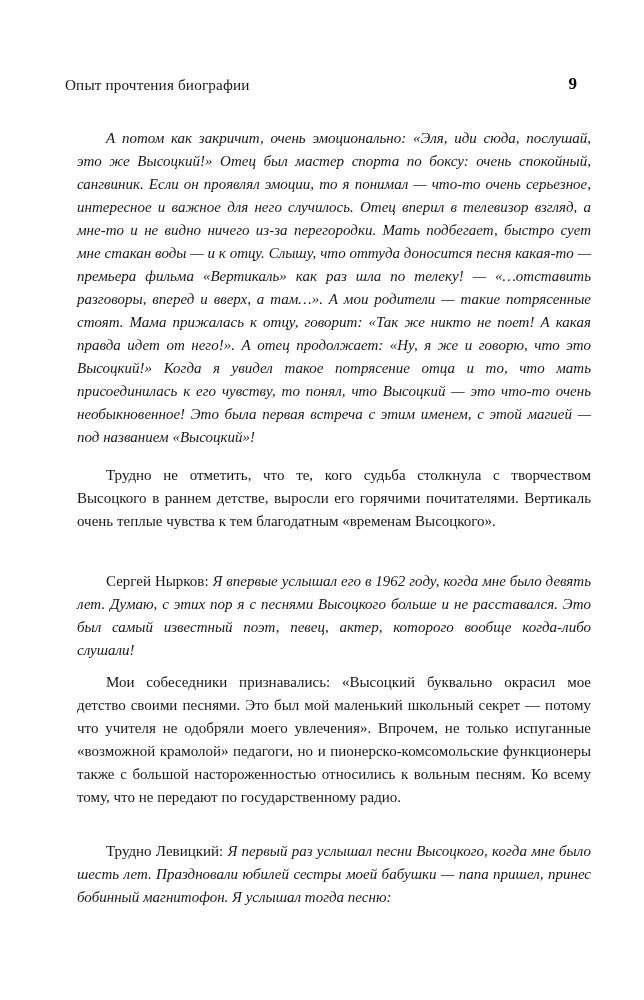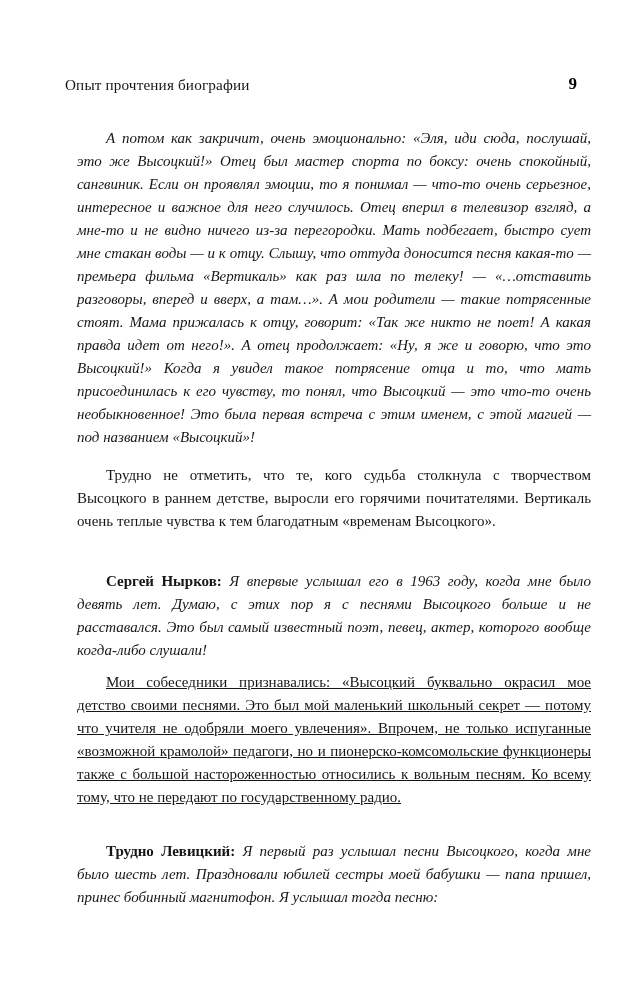--- a/index.html
+++ b/index.html
@@ -71,30 +71,30 @@
   .body-block.roman {
     font-style: normal;
   }
 
   .body-block p {
     margin: 0;
     text-indent: 29px;
   }
 
   .speaker-name {
-    font-weight: bold;
+    font-weight: normal;
     font-style: normal;
     margin-top: 32px;
   }
 
   
   #block-anecdote-1 { top: 127px; }
   #block-commentary-1 { top: 464px; }
   #block-quote-nyrkov { top: 570px; }
-  #block-commentary-2 { top: 671px; text-decoration: underline; }
+  #block-commentary-2 { top: 671px; }
   #block-quote-levitsky { top: 840px; }
 </style>
 </head>
 <body>
 
 <div class="page">
   <div class="content-column">
 
     <div class="running-head">
       <span class="running-head-title">Опыт прочтения биографии</span>
@@ -103,21 +103,21 @@
 
     <div class="body-block italic" id="block-anecdote-1">
       <p>А потом как закричит, очень эмоционально: «Эля, иди сюда, послушай, это же Высоцкий!» Отец был мастер спорта по боксу: очень спокойный, сангвиник. Если он проявлял эмоции, то я понимал — что-то очень серьезное, интересное и важное для него случилось. Отец вперил в телевизор взгляд, а мне-то и не видно ничего из-за перегородки. Мать подбегает, быстро сует мне стакан воды — и к отцу. Слышу, что оттуда доносится песня какая-то — премьера фильма «Вертикаль» как раз шла по телеку! — «…отставить разговоры, вперед и вверх, а там…». А мои родители — такие потрясенные стоят. Мама прижалась к отцу, говорит: «Так же никто не поет! А какая правда идет от него!». А отец продолжает: «Ну, я же и говорю, что это Высоцкий!» Когда я увидел такое потрясение отца и то, что мать присоединилась к его чувству, то понял, что Высоцкий — это что-то очень необыкновенное! Это была первая встреча с этим именем, с этой магией — под названием «Высоцкий»!</p>
     </div>
 
     <div class="body-block roman" id="block-commentary-1">
       <p>Трудно не отметить, что те, кого судьба столкнула с творчеством Высоцкого в раннем детстве, выросли его горячими почитателями. Вертикаль очень теплые чувства к тем благодатным «временам Высоцкого».</p>
     </div>
 
     <div class="body-block italic" id="block-quote-nyrkov">
-      <p><span class="speaker-name">Сергей Нырков:</span><span> Я впервые услышал его в 1963 году, когда мне было девять лет. Думаю, с этих пор я с песнями Высоцкого больше и не расставался. Это был самый известный поэт, певец, актер, которого вообще когда-либо слушали!</span></p>
+      <p><span class="speaker-name">Сергей Нырков:</span><span> Я впервые услышал его в 1962 году, когда мне было девять лет. Думаю, с этих пор я с песнями Высоцкого больше и не расставался. Это был самый известный поэт, певец, актер, которого вообще когда-либо слушали!</span></p>
     </div>
 
     <div class="body-block roman" id="block-commentary-2">
       <p>Мои собеседники признавались: «Высоцкий буквально окрасил мое детство своими песнями. Это был мой маленький школьный секрет — потому что учителя не одобряли моего увлечения». Впрочем, не только испуганные «возможной крамолой» педагоги, но и пионерско-комсомольские функционеры также с большой настороженностью относились к вольным песням. Ко всему тому, что не передают по государственному радио.</p>
     </div>
 
     <div class="body-block italic" id="block-quote-levitsky">
       <p><span class="speaker-name">Трудно Левицкий:</span><span> Я первый раз услышал песни Высоцкого, когда мне было шесть лет. Праздновали юбилей сестры моей бабушки — папа пришел, принес бобинный магнитофон. Я услышал тогда песню:</span></p>
     </div>
 

